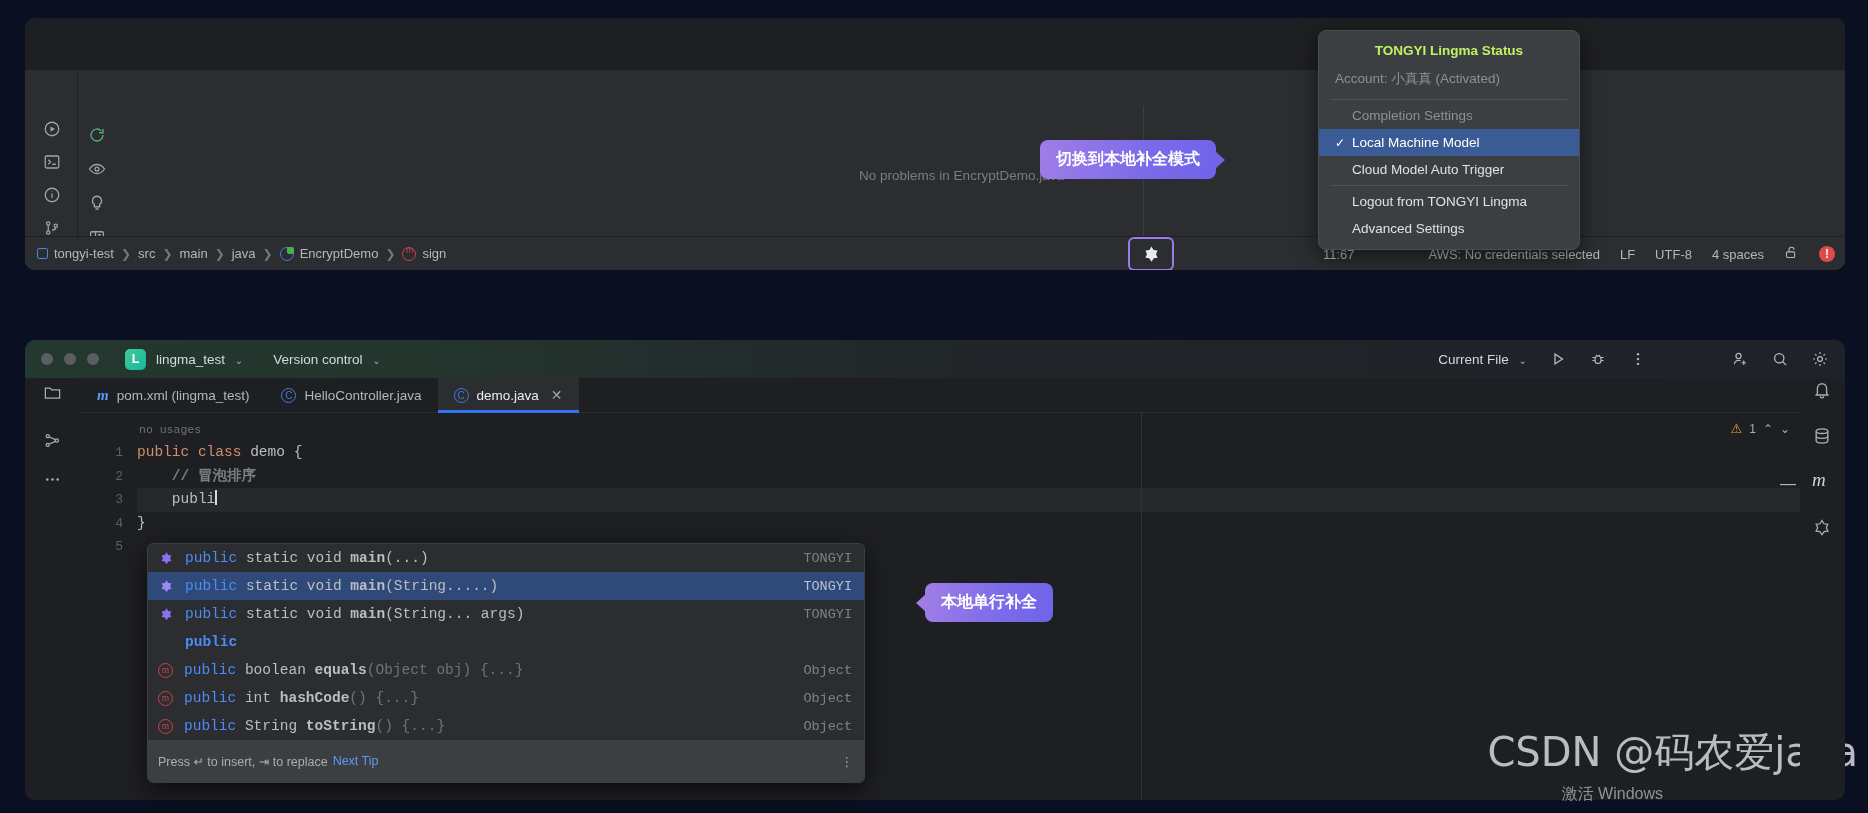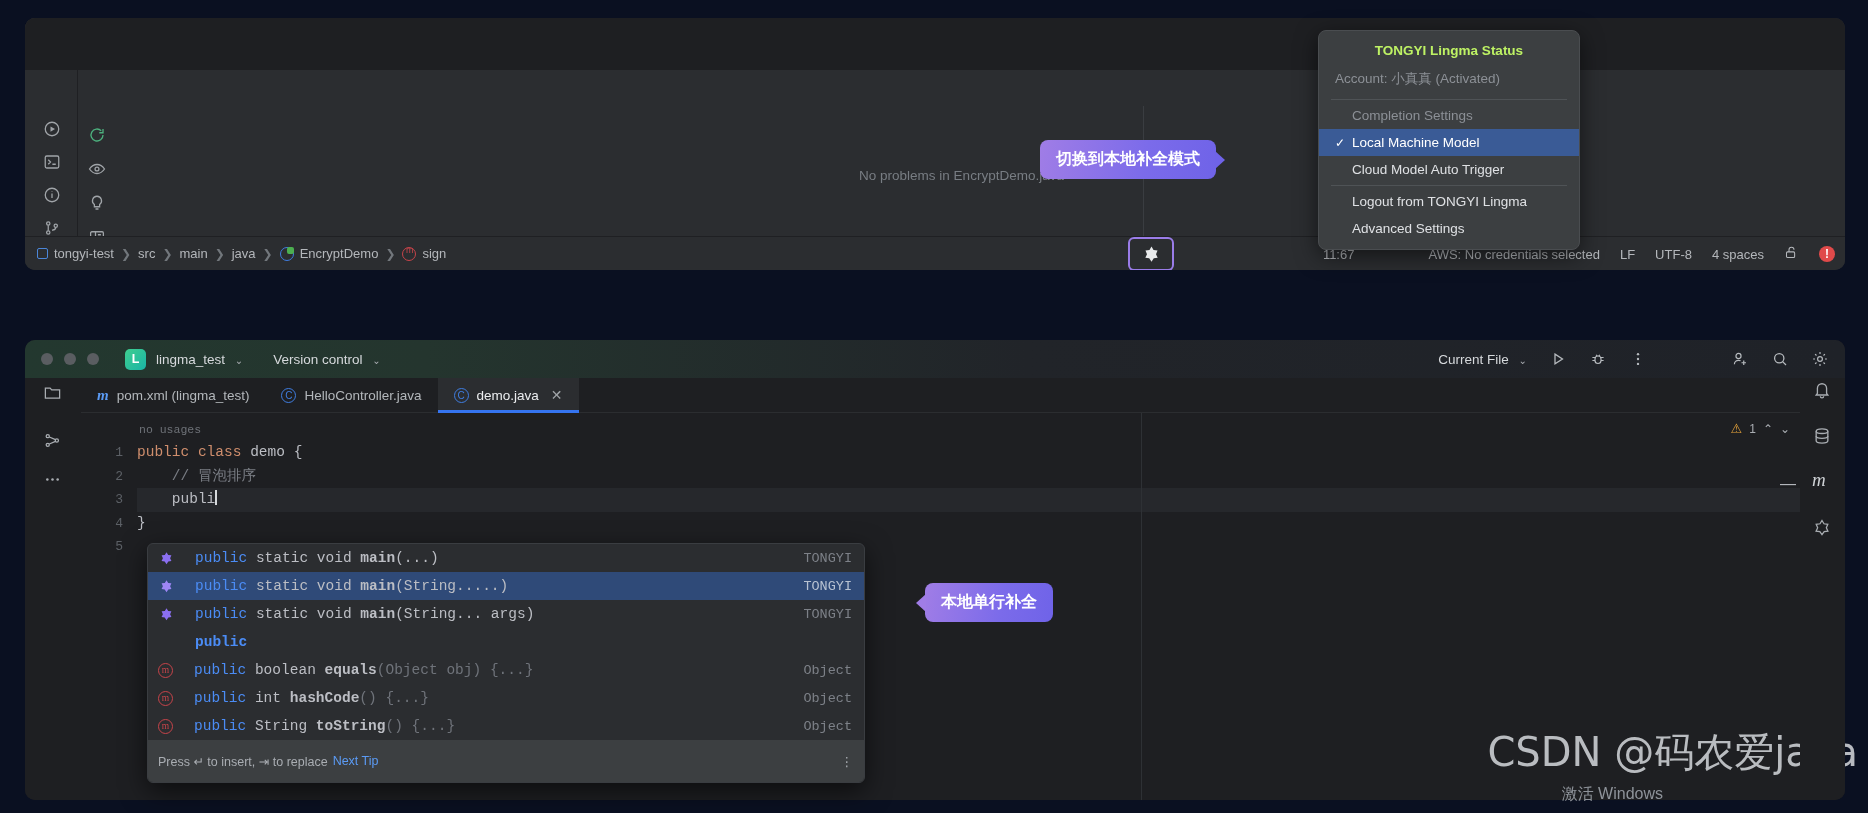--- a/index.html
+++ b/index.html
@@ -182,41 +182,41 @@
   .gutter div { height:23.5px; line-height:23.5px; padding-right:14px; }
   .codearea {
     position:absolute; left:56px; top:0; right:0; bottom:0;
     font-family:"Liberation Mono", monospace; font-size:14.5px; padding-top:6px;
   }
   .hint-usages { color:#6d7177; font-size:11.5px; height:22px; line-height:22px; padding-left:2px; }
   .cline { height:23.5px; line-height:23.5px; white-space:pre; }
   .cline.hl { background:#26282c; }
   .kw { color:#cf8e6d; }
   .cls { color:#bcbec4; }
-  .cmt { color:#7a7e85; }
+  .cmt { color:#7a7e85;font-weight:bold; }
   .plain { color:#bcbec4; }
   .caret { display:inline-block; width:1.5px; height:15px; background:#d6d9dc; vertical-align:-2px; }
 
   .editor-divider { position:absolute; left: 1060px; top:0; bottom:0; width:1px; background:#2e3135; }
   .warn-strip {
     position:absolute; right: 10px; top: 8px; display:flex; align-items:center; gap:7px;
     font-size:12px; color:#a9adb2;
   }
   .warn-tri { color:#e5a33a; font-size:13px; }
   .minus-mark { position:absolute; right: 4px; top: 62px; color:#b9bcc0; font-size:16px;}
 
   
   .cpop {
     position:absolute; left:147px; top:543px; width:718px;
     background:#2b2d30; border:1px solid #3a3d41; border-radius:6px;
     box-shadow:0 8px 26px rgba(0,0,0,.6); z-index:50; overflow:hidden;
     font-family:"Liberation Mono", monospace;
   }
   .crow {
-    height:28px; display:flex; align-items:center; padding:0 12px 0 10px; gap:21px;
+    height:28px; display:flex; align-items:center; padding:0 12px 0 10px; gap:11px;
     font-size:14.5px; color:#bcbec4; white-space:pre;
   }
   .crow.sel { background:#2f4a78; }
   .crow .cgrow { flex:1; }
   .crow .csrc { color:#7d8188; font-size:13.5px; }
   .crow.sel .csrc { color:#b8c2d2; }
   .badge-ai {
     width:16px;height:16px;flex:none;display:flex;align-items:center;justify-content:center;
   }
   .badge-ai svg{ width:15px;height:15px;display:block;}

